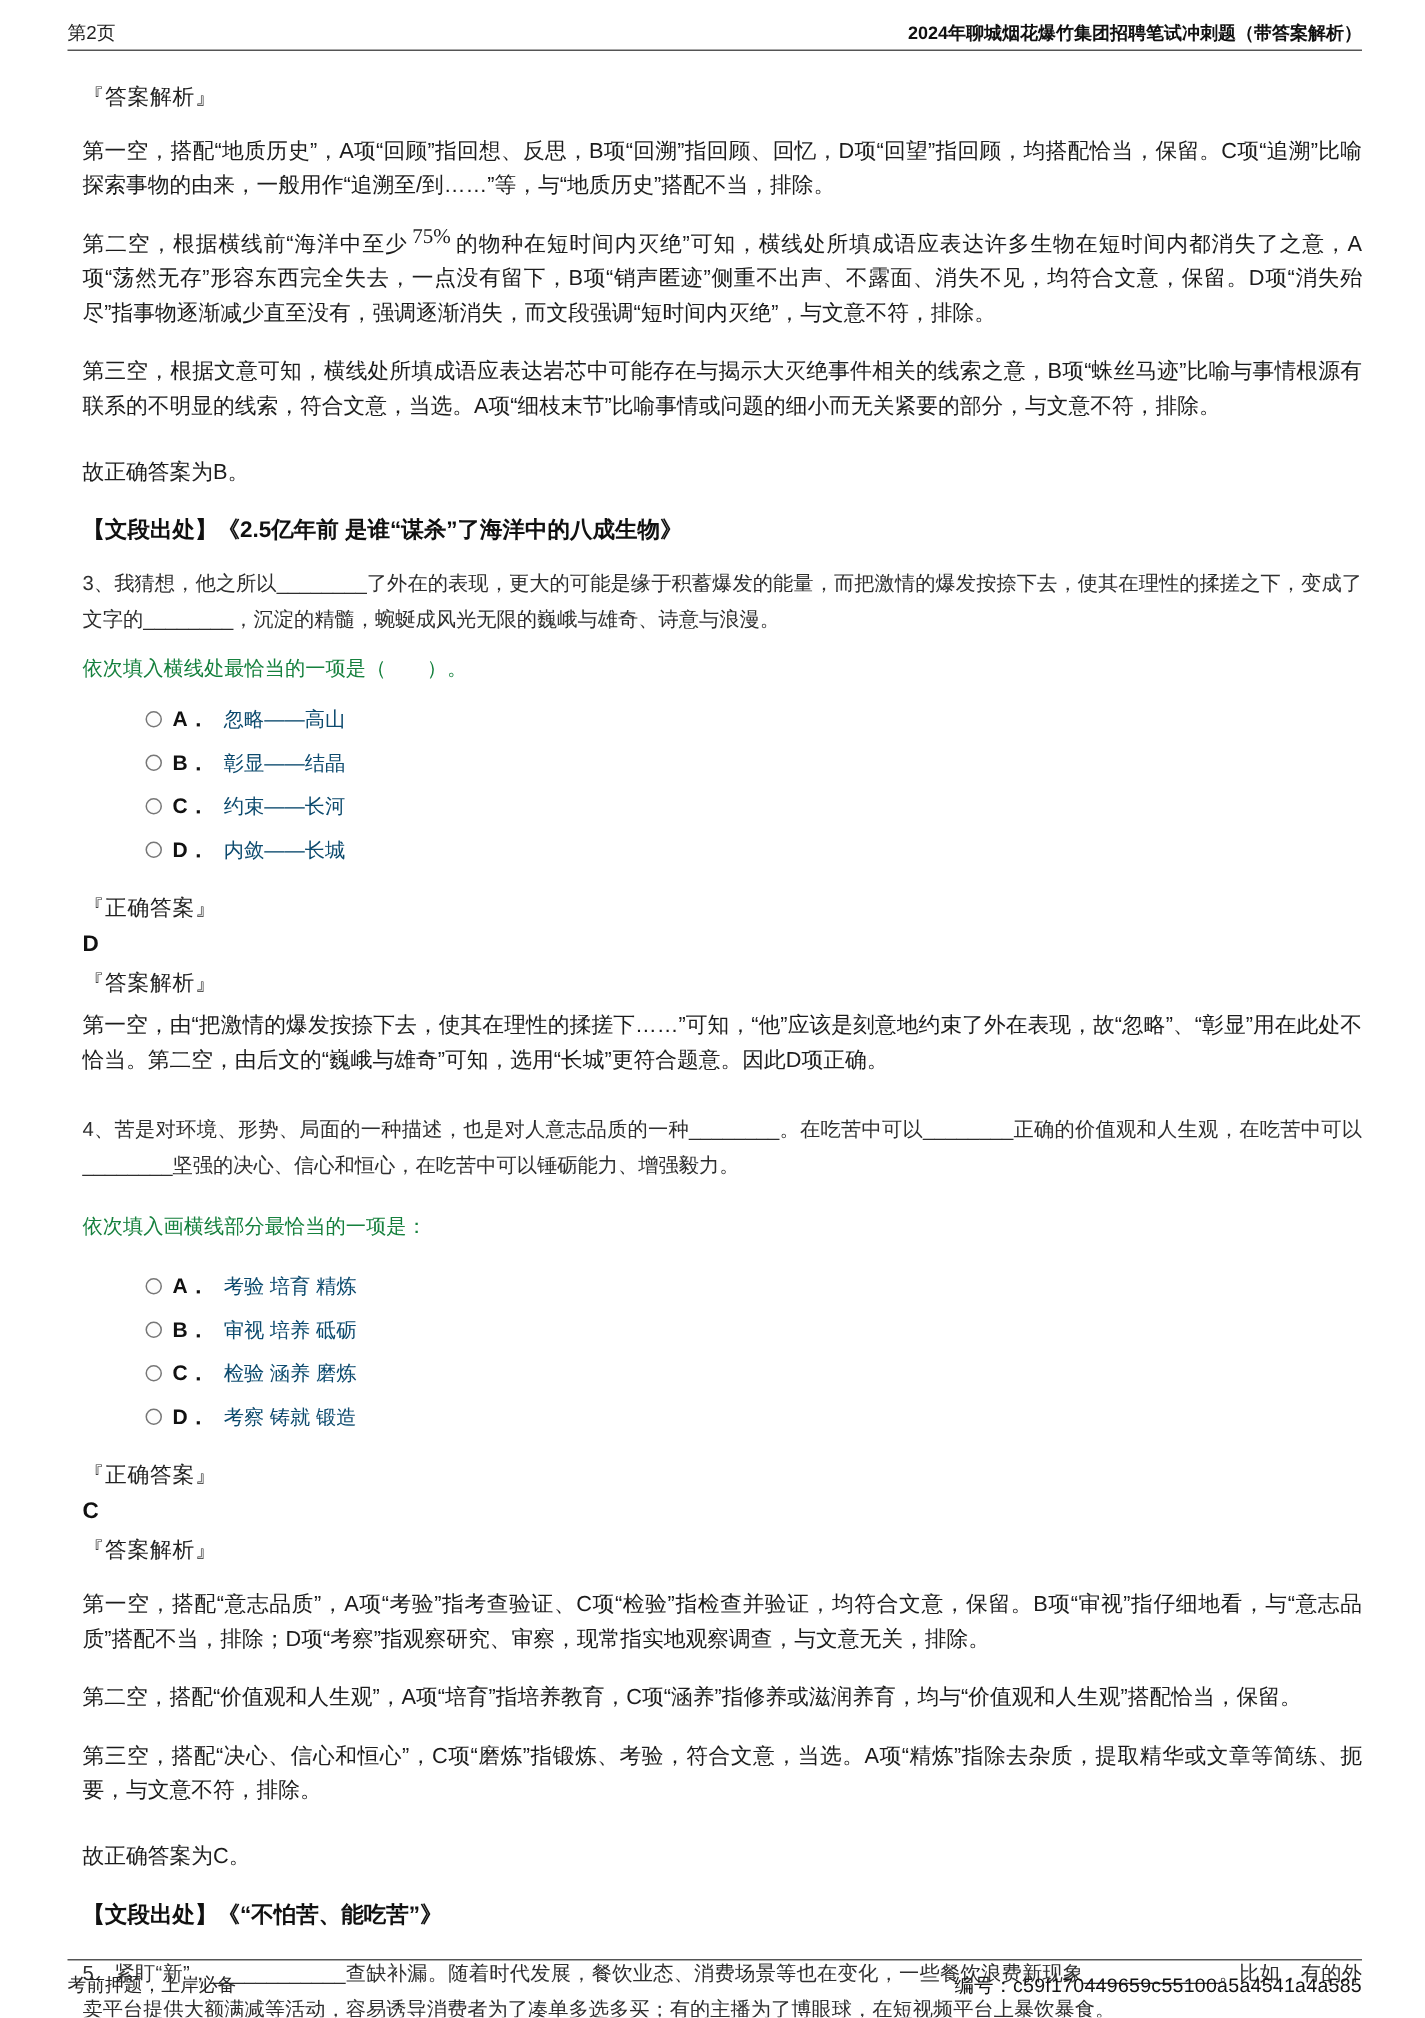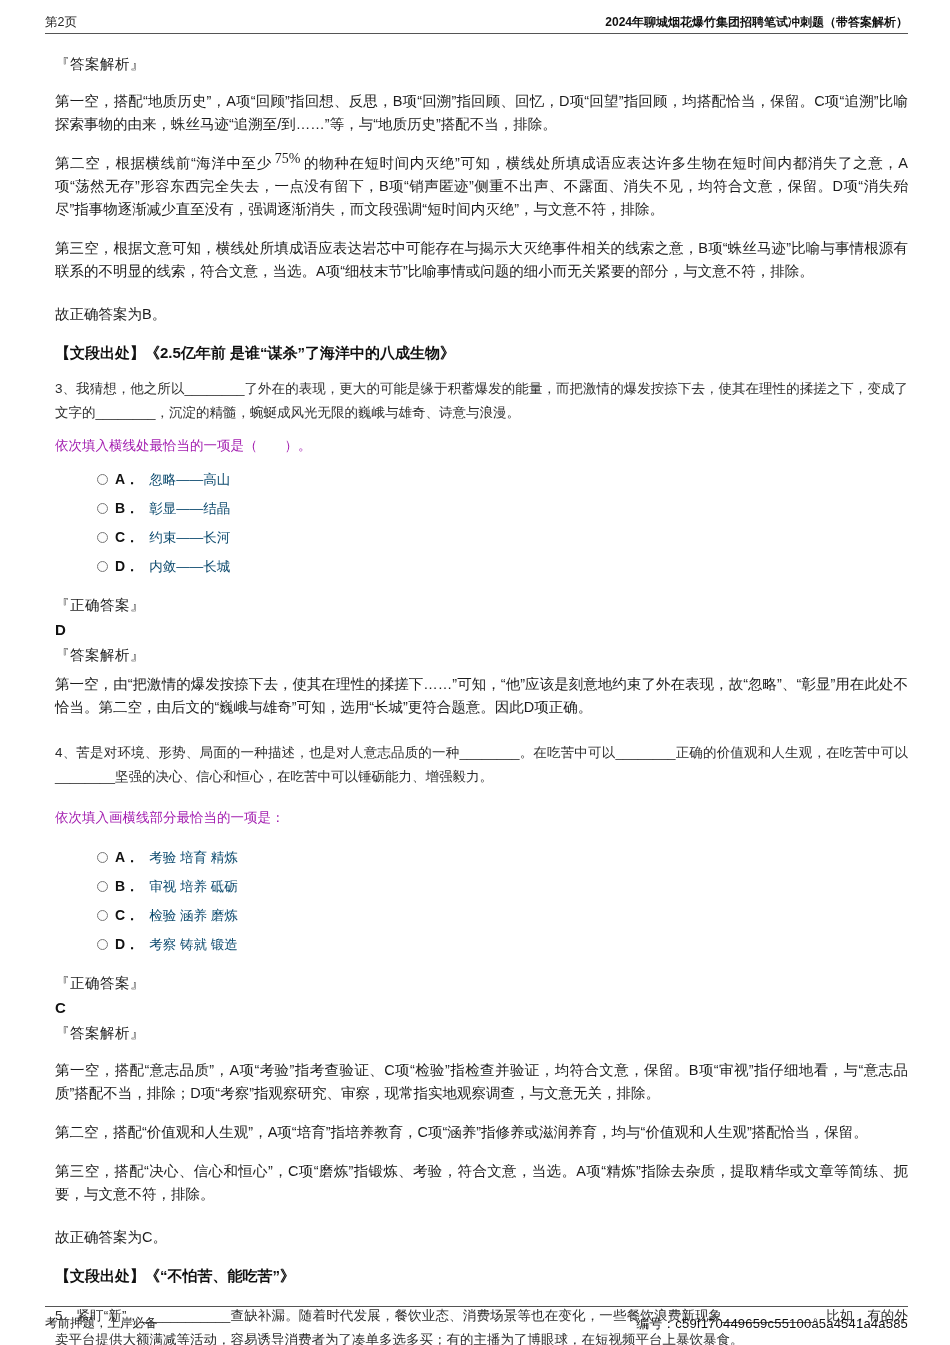--- a/index.html
+++ b/index.html
@@ -51,21 +51,21 @@
   }
   .conclusion { font-size: 14.5px; margin-top: 22px; }
   .source-line { font-size: 15px; font-weight: bold; margin-top: 20px; color: #111; }
   .stem {
     font-size: 13.5px;
     line-height: 24px;
     margin-top: 14px;
     color: #2e2e2e;
     text-align: justify;
   }
-  .prompt { font-size: 13.5px; margin-top: 12px; color: #a21caf; }
+  .prompt { font-size: 13.5px; margin-top: 12px; color: #15803d; }
   .options { margin-top: 10px; margin-left: 42px; }
   .option {
     display: flex;
     align-items: center;
     height: 29px;
     cursor: pointer;
   }
   .radio {
     display: inline-block;
     width: 11px; height: 11px;
@@ -108,21 +108,21 @@
 <div class="page">
 
   <div class="header">
     <span class="page-label">第2页</span>
     <span class="doc-title">2024年聊城烟花爆竹集团招聘笔试冲刺题（带答案解析）</span>
   </div>
 
   <div class="main">
 
     <div class="bracket-label">『答案解析』</div>
-    <p class="para">第一空，搭配“地质历史”，A项“回顾”指回想、反思，B项“回溯”指回顾、回忆，D项“回望”指回顾，均搭配恰当，保留。C项“追溯”比喻探索事物的由来，蛛丝马迹“追溯至/到……”等，与“地质历史”搭配不当，排除。</p>
+    <p class="para">第一空，搭配“地质历史”，A项“回顾”指回想、反思，B项“回溯”指回顾、回忆，D项“回望”指回顾，均搭配恰当，保留。C项“追溯”比喻探索事物的由来，一般用作“追溯至/到……”等，与“地质历史”搭配不当，排除。</p>
     <p class="para"><span>第二空，根据横线前“海洋中至少</span><span class="sup-num">75%</span><span>的物种在短时间内灭绝”可知，横线处所填成语应表达许多生物在短时间内都消失了之意，A项“荡然无存”形容东西完全失去，一点没有留下，B项“销声匿迹”侧重不出声、不露面、消失不见，均符合文意，保留。D项“消失殆尽”指事物逐渐减少直至没有，强调逐渐消失，而文段强调“短时间内灭绝”，与文意不符，排除。</span></p>
     <p class="para">第三空，根据文意可知，横线处所填成语应表达岩芯中可能存在与揭示大灭绝事件相关的线索之意，B项“蛛丝马迹”比喻与事情根源有联系的不明显的线索，符合文意，当选。A项“细枝末节”比喻事情或问题的细小而无关紧要的部分，与文意不符，排除。</p>
     <p class="conclusion">故正确答案为B。</p>
     <p class="source-line"><span>【文段出处】</span><span>《2.5亿年前 是谁“谋杀”了海洋中的八成生物》</span></p>
 
     <p class="stem">3、我猜想，他之所以________了外在的表现，更大的可能是缘于积蓄爆发的能量，而把激情的爆发按捺下去，使其在理性的揉搓之下，变成了文字的________，沉淀的精髓，蜿蜒成风光无限的巍峨与雄奇、诗意与浪漫。</p>
     <p class="prompt">依次填入横线处最恰当的一项是（　　）。</p>
     <div class="options">
       <div class="option">
         <span class="radio"></span>

